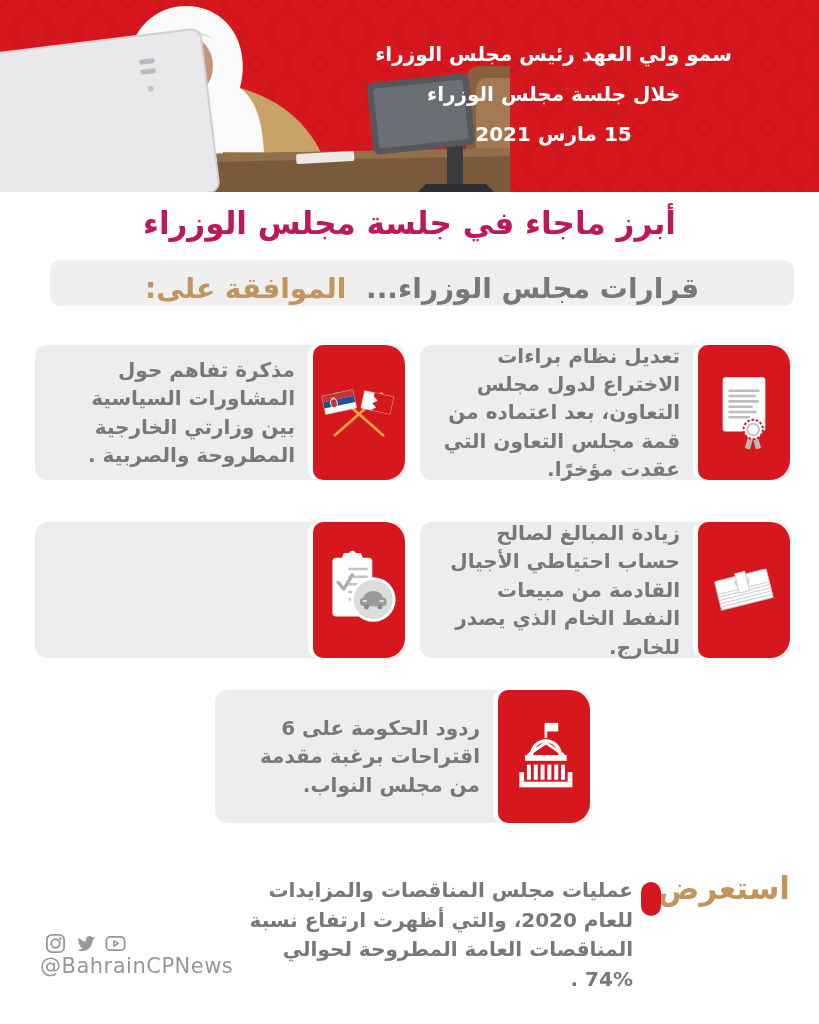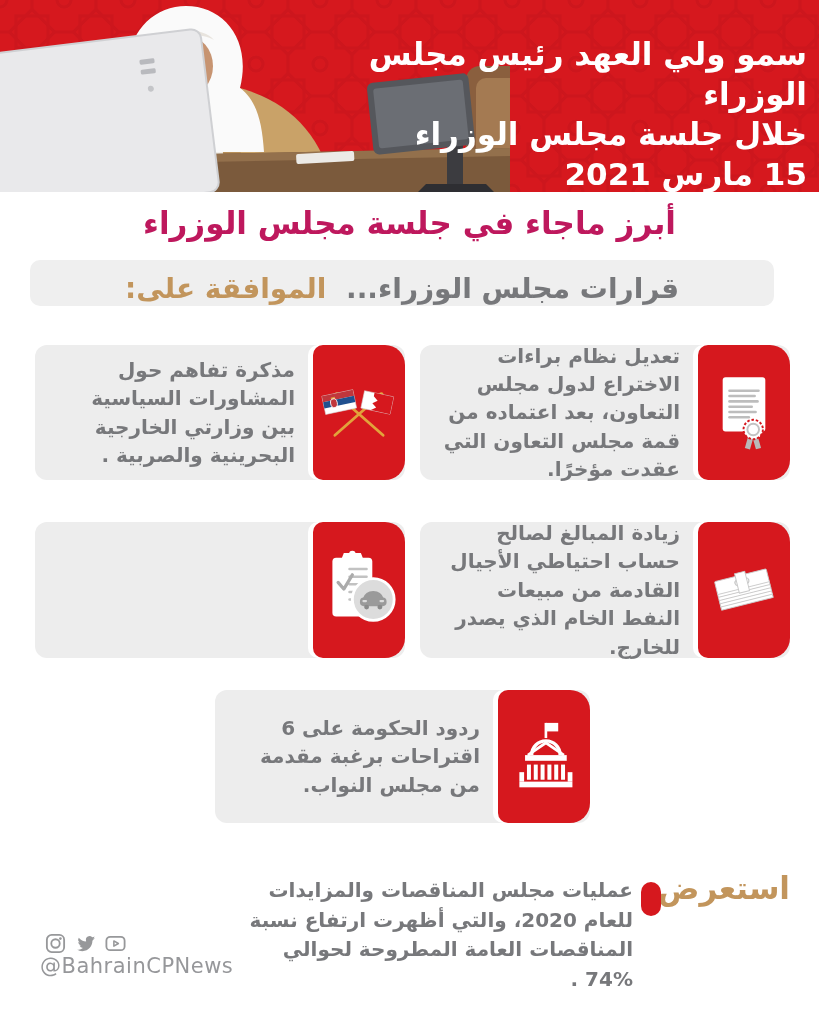--- a/index.html
+++ b/index.html
@@ -10,31 +10,31 @@
   }
   
   .header {
     position:absolute; left:0; top:0; width:819px; height:192px;
     background:#D6181E; overflow:hidden;
   }
   .header-pattern { position:absolute; left:0; top:0; }
   .photo-scene { position:absolute; left:0; top:0; }
   .header-title {
     position:absolute; left:300px; right:12px; top:34px;
-    color:#ffffff; font-weight:bold; font-size:31px; line-height:40px;
-    direction:rtl;
+    color:#ffffff; font-weight:bold; font-size:20px; line-height:40px;
+    text-align:center; direction:rtl;
   }
   
   .main-title {
     position:absolute; left:0; top:205px; width:100%;
     text-align:center; direction:rtl;
     color:#be185d; font-weight:bold; font-size:31px;
   }
   .subtitle-box {
-    position:absolute; left:30px; top:260px; width:744px; height:46px;
+    position:absolute; left:50px; top:260px; width:744px; height:46px;
     background:#EFEFEF; border-radius:10px;
     display:block; text-align:center; direction:rtl; line-height:57px;
     font-weight:bold; font-size:28px; white-space:nowrap;
   }
   .sub-gray { color:#77787B; }
   .sub-gold { color:#C2955C; margin-right:10px; }
   
   .card { position:absolute; }
   .card-bg { position:absolute; inset:0; background:#EDEDED; border-radius:12px; }
   .card-icon-box {
@@ -189,21 +189,21 @@
           <rect x="9" y="3.4" width="4.4" height="2.4" fill="#E2A33B"></rect>
           <ellipse cx="11.2" cy="10" rx="3.6" ry="4.8" fill="#C0363C" stroke="#ffffff" stroke-width="0.9"></ellipse>
         </g>
 
         <g transform="translate(48,8) rotate(12)">
           <rect x="0" y="0" width="32" height="19" fill="#ffffff" stroke="#d8d8d8" stroke-width="0.6"></rect>
           <path d="M11 0 L32 0 L32 19 L11 19 L16 15.2 L11 11.4 L16 7.6 L11 3.8 Z" fill="#D6181E"></path>
         </g>
       </svg>
     </div>
-    <div class="card-text">مذكرة تفاهم حول المشاورات السياسية بين وزارتي الخارجية البحرينية والصربية .</div>
+    <div class="card-text">مذكرة تفاهم حول المشاورات السياسية بين وزارتي الخارجية المطروحة والصربية .</div>
   </div>
 
   <div class="card" style="left:420px; top:522px; width:370px; height:136px;">
     <div class="card-bg"></div>
     <div class="card-icon-box">
       <svg width="76" height="64" viewBox="0 0 80 64">
         <g transform="rotate(-14 40 32)">
           <g fill="#ffffff" stroke="#C9C9C9" stroke-width="0.9">
             <rect x="12" y="43" width="56" height="4"></rect>
             <rect x="12" y="39.5" width="56" height="4"></rect>

